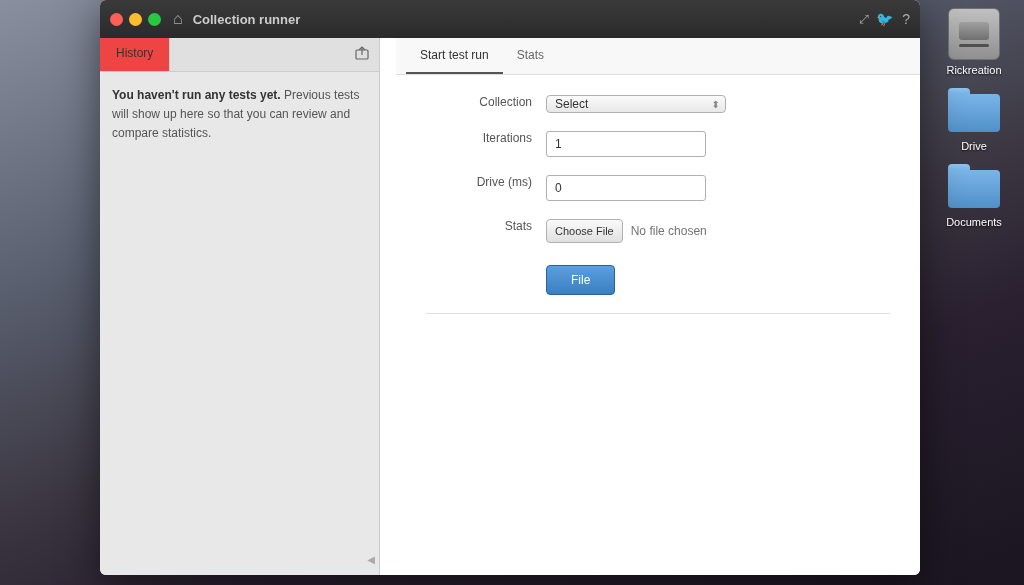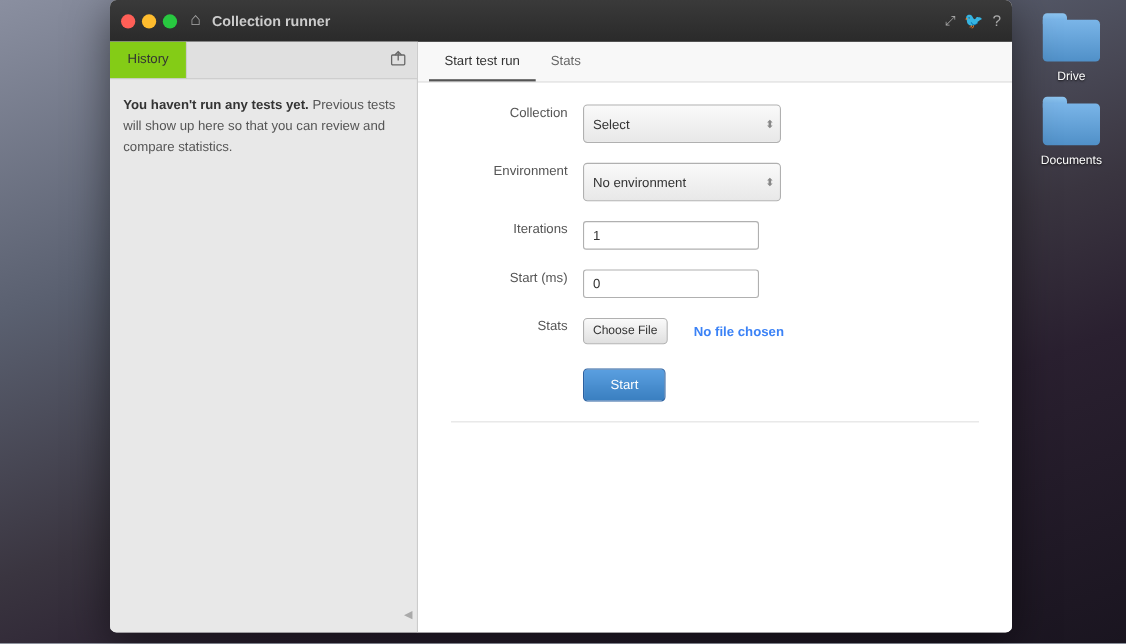--- a/index.html
+++ b/index.html
@@ -199,21 +199,21 @@
       background: #e0e0e0;
     }
     .sidebar-tab {
       padding: 8px 16px;
       font-size: 12px;
       cursor: pointer;
       border-right: 1px solid #ccc;
       color: #333;
     }
     .sidebar-tab.active {
-      background: #84cc16;
+      background: #ef4444;
       font-weight: 500;
     }
     .sidebar-tab-export {
       margin-left: auto;
       padding: 8px 10px;
       cursor: pointer;
       color: #555;
     }
 
     .sidebar-content {
@@ -235,20 +235,21 @@
       color: #aaa;
       font-size: 10px;
     }
 
     
     .main-panel {
       flex: 1;
       background: #fff;
       display: flex;
       flex-direction: column;
+      padding-left: 16px;
     }
 
     .main-tabs {
       display: flex;
       border-bottom: 1px solid #ddd;
       padding: 0 10px;
       background: #f8f8f8;
     }
     .main-tab {
       padding: 10px 14px;
@@ -282,21 +283,21 @@
       color: #555;
     }
     .form-control {
       flex: 1;
       max-width: 200px;
     }
 
     
     .styled-select {
       width: 180px;
-      height: 35px;
+      height: 18px;
       background: linear-gradient(180deg, #fafafa 0%, #e8e8e8 100%);
       border: 1px solid #b0b0b0;
       border-radius: 4px;
       padding: 0 24px 0 8px;
       font-size: 12px;
       color: #333;
       appearance: none;
       -webkit-appearance: none;
       cursor: pointer;
       position: relative;
@@ -327,36 +328,35 @@
       font-size: 12px;
       background: #fff;
       color: #333;
       outline: none;
     }
 
     
     .file-area {
       display: flex;
       align-items: center;
-      gap: 24px;
+      gap: 8px;
     }
     .choose-file-btn {
       height: 24px;
       padding: 0 8px;
       background: linear-gradient(180deg, #fafafa 0%, #e0e0e0 100%);
       border: 1px solid #b0b0b0;
       border-radius: 4px;
       font-size: 11px;
       color: #333;
       cursor: pointer;
     }
     .file-name {
       font-size: 12px;
-      color: #3b82f6;
-      font-weight: bold;
+      color: #737373;
     }
 
     
     .start-btn {
       height: 30px;
       padding: 0 24px;
       background: linear-gradient(180deg, #5a9fe0 0%, #3a7fc0 100%);
       border: 1px solid #2a60a0;
       border-radius: 4px;
       color: #fff;
@@ -377,20 +377,26 @@
       flex: 1;
       background: #fff;
     }
   </style>
 </head>
 <body>
 
 <div class="desktop-bg"></div>
 
 <div class="desktop-icons">
+  <div class="desktop-icon">
+    <div class="desktop-icon-img">
+      <div class="hdd-icon"></div>
+    </div>
+    <span class="desktop-icon-label">Rickreation</span>
+  </div>
 
   <div class="desktop-icon">
     <div class="desktop-icon-img">
       <div class="folder-icon">
         <div class="folder-tab"></div>
         <div class="folder-body"></div>
       </div>
     </div>
     <span class="desktop-icon-label">Drive</span>
   </div>
@@ -463,60 +469,50 @@
           <label class="form-label">Collection</label>
           <div class="form-control">
             <div class="select-wrapper">
               <select class="styled-select">
                 <option value="">Select</option>
               </select>
             </div>
           </div>
         </div>
 
-        <div class="form-row">
-          <label class="form-label">Environment</label>
-          <div class="form-control">
-            <div class="select-wrapper">
-              <select class="styled-select">
-                <option value="no-env">No environment</option>
-              </select>
-            </div>
-          </div>
-        </div>
 
         <div class="form-row">
           <label class="form-label">Iterations</label>
           <div class="form-control">
             <input type="text" class="text-input" value="1" style="">
           </div>
         </div>
 
         <div class="form-row">
-          <label class="form-label">Start (ms)</label>
+          <label class="form-label">Drive (ms)</label>
           <div class="form-control">
             <input type="text" class="text-input" value="0" style="">
           </div>
         </div>
 
         <div class="form-row">
           <label class="form-label">Stats</label>
           <div class="form-control file-area">
             <button class="choose-file-btn">
               <span>Choose File</span>
             </button>
             <span class="file-name">No file chosen</span>
           </div>
         </div>
 
         <div class="form-row">
           <div class="form-label"></div>
           <div class="form-control">
             <button class="start-btn">
-              <span>Start</span>
+              <span>File</span>
             </button>
           </div>
         </div>
 
         <hr class="form-divider">
 
         <div class="bottom-area"></div>
       </div>
     </div>
   </div>

